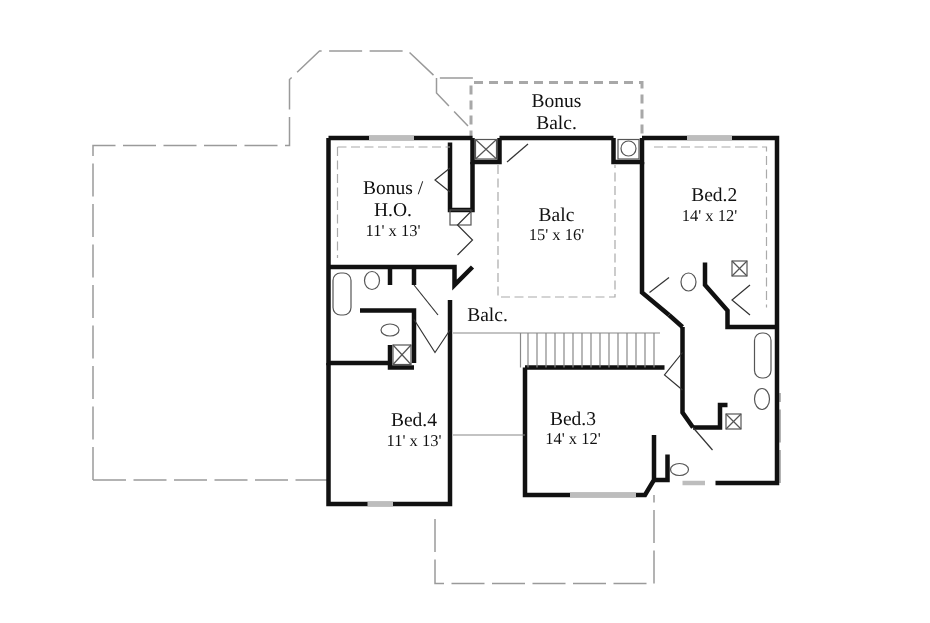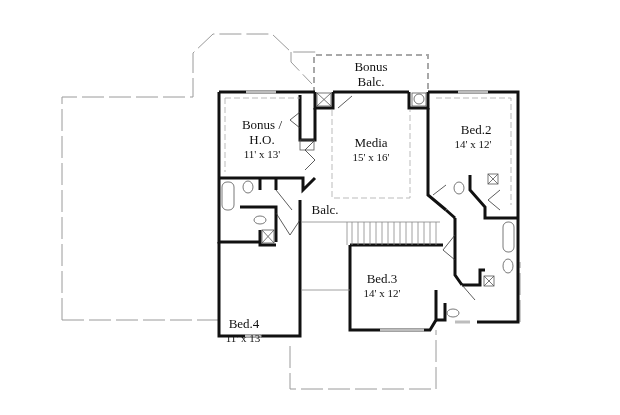--- a/index.html
+++ b/index.html
@@ -140,30 +140,30 @@
 <div class="lbl" style="left:371px;top:60px;">
   <span class="name">Bonus</span>
   <span class="name">Balc.</span>
 </div>
 <div class="lbl" style="left:262px;top:118px;">
   <span class="name">Bonus /</span>
   <span class="name">H.O.</span>
   <span class="dim">11' x 13'</span>
 </div>
 <div class="lbl" style="left:371px;top:136px;">
-  <span class="name">Media</span>
+  <span class="name">Balc</span>
   <span class="dim">15' x 16'</span>
 </div>
 <div class="lbl" style="left:473px;top:123px;text-align:right;">
   <span class="name">Bed.2</span>
   <span class="dim">14' x 12'</span>
 </div>
 <div class="lbl" style="left:325px;top:203px;">
   <span class="name">Balc.</span>
 </div>
-<div class="lbl" style="left:244px;top:273px;margin-top:44px;">
+<div class="lbl" style="left:276px;top:273px;">
   <span class="name">Bed.4</span>
   <span class="dim">11' x 13'</span>
 </div>
 <div class="lbl" style="left:382px;top:272px;">
   <span class="name">Bed.3</span>
   <span class="dim">14' x 12'</span>
 </div>
 
 </body></html>

